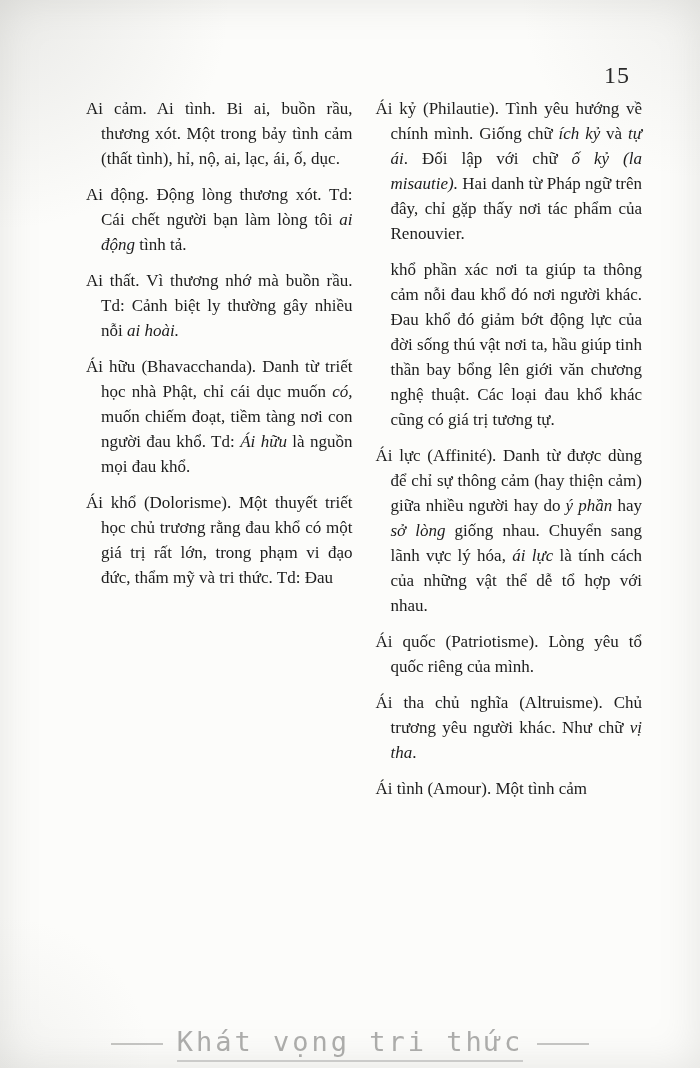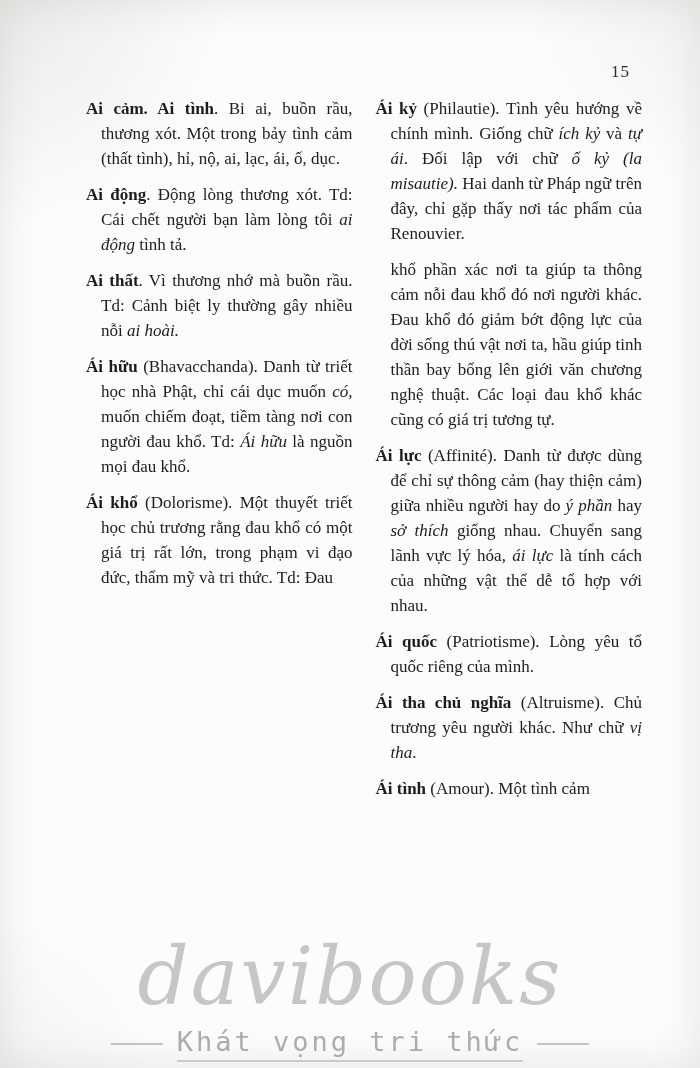--- a/index.html
+++ b/index.html
@@ -22,21 +22,21 @@
     background:
       radial-gradient(circle at 0% 0%, rgba(160,160,155,0.20), transparent 18%),
       radial-gradient(circle at 100% 0%, rgba(160,160,155,0.12), transparent 14%),
       radial-gradient(circle at 0% 100%, rgba(160,160,155,0.10), transparent 12%);
     pointer-events: none;
   }
   .page-number {
     position: absolute;
     top: 62px;
     right: 70px;
-    font-size: 17px;
+    font-size: 24px;
     letter-spacing: 1px;
     color: #2a2a2a;
   }
   .columns {
     position: absolute;
     top: 96px;
     left: 86px;
     width: 556px;
     display: flex;
     gap: 23px;
@@ -46,21 +46,21 @@
     margin: 0 0 11px 0;
     font-size: 17px;
     line-height: 25px;
     text-align: justify;
     padding-left: 15px;
     text-indent: -15px;
   }
   .entry.cont {
     text-indent: 0;
   }
-  .hw { font-weight: bold; }
+  .hw { font-weight: normal; }
   .it { font-style: italic; }
   .watermark {
     position: absolute;
     left: 0; right: 0;
     bottom: 6px;
     text-align: center;
     pointer-events: none;
   }
   .wm-brand {
     font-family: "DejaVu Serif", serif;
@@ -104,29 +104,28 @@
     <div class="col" id="col-left">
         <p class="entry"><span class="hw">Ai cảm. Ai tình</span><span>. Bi ai, buồn rầu, thương xót. Một trong bảy tình cảm (thất tình), hỉ, nộ, ai, lạc, ái, ố, dục.</span></p>
         <p class="entry"><span class="hw">Ai động</span><span>. Động lòng thương xót. Td: Cái chết người bạn làm lòng tôi </span><span class="it">ai động</span><span> tình tả.</span></p>
         <p class="entry"><span class="hw">Ai thất</span><span>. Vì thương nhớ mà buồn rầu. Td: Cảnh biệt ly thường gây nhiều nỗi </span><span class="it">ai hoài.</span></p>
         <p class="entry"><span class="hw">Ái hữu</span><span> (Bhavacchanda). Danh từ triết học nhà Phật, chỉ cái dục muốn </span><span class="it">có,</span><span> muốn chiếm đoạt, tiềm tàng nơi con người đau khổ. Td: </span><span class="it">Ái hữu</span><span> là nguồn mọi đau khổ.</span></p>
         <p class="entry"><span class="hw">Ái khổ</span><span> (Dolorisme). Một thuyết triết học chủ trương rằng đau khổ có một giá trị rất lớn, trong phạm vi đạo đức, thẩm mỹ và tri thức. Td: Đau</span></p>
       </div>
     <div class="col" id="col-right">
         <p class="entry"><span class="hw">Ái kỷ</span><span> (Philautie). Tình yêu hướng về chính mình. Giống chữ </span><span class="it">ích kỷ</span><span> và </span><span class="it">tự ái</span><span>. Đối lập với chữ </span><span class="it">ố kỷ</span><span> </span><span class="it">(la misautie).</span><span> Hai danh từ Pháp ngữ trên đây, chỉ gặp thấy nơi tác phẩm của Renouvier.</span></p>
         <p class="entry cont"><span>khổ phần xác nơi ta giúp ta thông cảm nỗi đau khổ đó nơi người khác. Đau khổ đó giảm bớt động lực của đời sống thú vật nơi ta, hầu giúp tinh thần bay bổng lên giới văn chương nghệ thuật. Các loại đau khổ khác cũng có giá trị tương tự.</span></p>
-        <p class="entry"><span class="hw">Ái lực</span><span> (Affinité). Danh từ được dùng để chỉ sự thông cảm (hay thiện cảm) giữa nhiều người hay do </span><span class="it">ý phần</span><span> hay </span><span class="it">sở thích</span><span> giống nhau. Chuyển sang lãnh vực lý hóa, </span><span class="it">ái lực</span><span> là tính cách của những vật thể dễ tổ hợp với nhau.</span></p>
+        <p class="entry"><span class="hw">Ái lực</span><span> (Affinité). Danh từ được dùng để chỉ sự thông cảm (hay thiện cảm) giữa nhiều người hay do </span><span class="it">ý phần</span><span> hay </span><span class="it">sở lòng</span><span> giống nhau. Chuyển sang lãnh vực lý hóa, </span><span class="it">ái lực</span><span> là tính cách của những vật thể dễ tổ hợp với nhau.</span></p>
         <p class="entry"><span class="hw">Ái quốc</span><span> (Patriotisme). Lòng yêu tổ quốc riêng của mình.</span></p>
         <p class="entry"><span class="hw">Ái tha chủ nghĩa</span><span> (Altruisme). Chủ trương yêu người khác. Như chữ </span><span class="it">vị tha</span><span>.</span></p>
         <p class="entry"><span class="hw">Ái tình</span><span> (Amour). Một tình cảm</span></p>
       </div>
   </div>
 
   <div class="watermark">
-    <div class="wm-brand">davibooks</div>
     <div class="wm-slogan-row">
       <span class="wm-line"></span>
       <span class="wm-slogan">Khát vọng tri thức</span>
       <span class="wm-line"></span>
     </div>
   </div>
 
 </div>
 
 </body></html>

